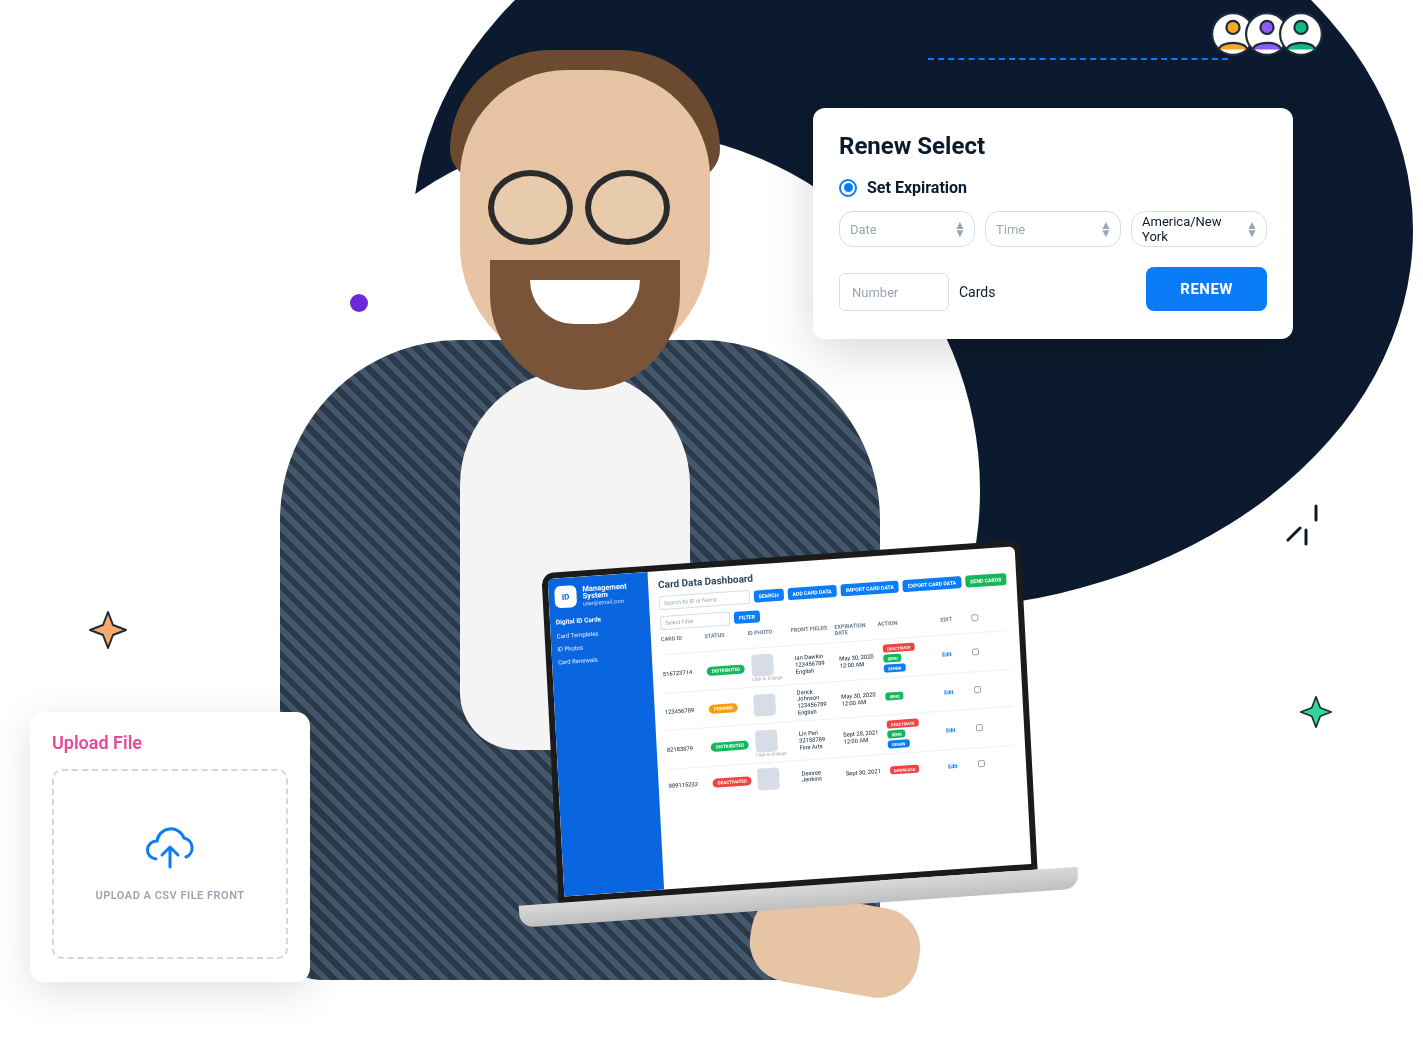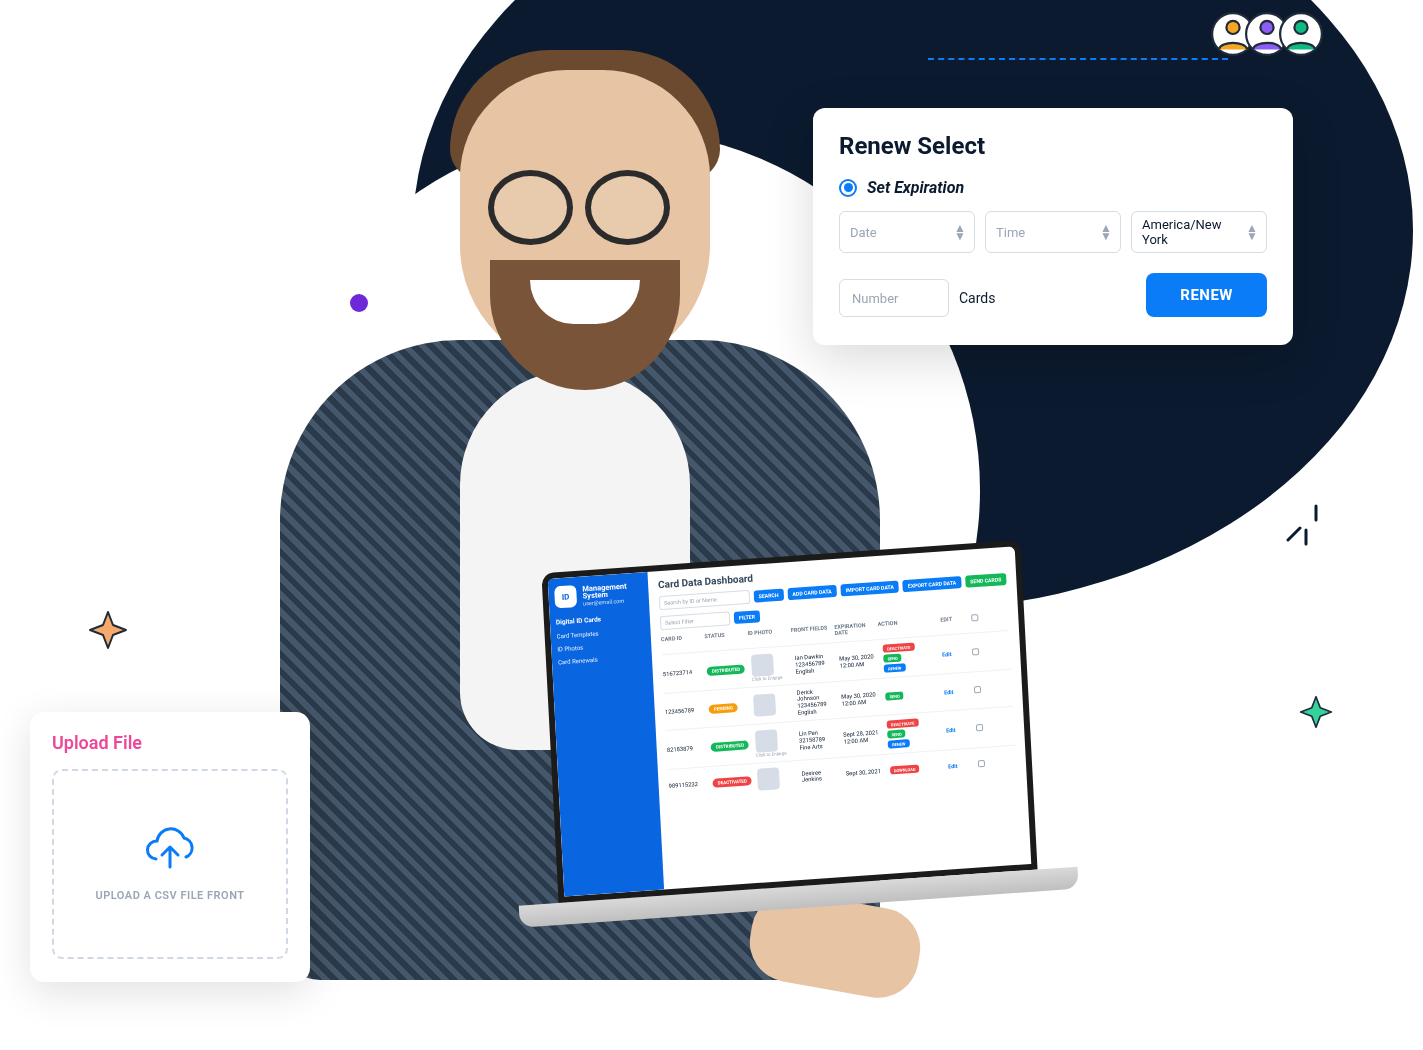--- a/index.html
+++ b/index.html
@@ -61,28 +61,28 @@
   .upload-drop span { font-size: 11px; letter-spacing: .5px; color:#9aa6b5; font-weight:600; }
 
   
   .renew-card {
     position: absolute; right: 130px; top: 108px;
     width: 480px; background: #fff; border-radius: 12px;
     box-shadow: 0 14px 50px rgba(0,0,0,.15);
     padding: 24px 26px 28px; z-index: 6;
   }
   .renew-card h2 { font-size: 24px; font-weight: 700; color:#0b1a2e; margin-bottom:18px; }
-  .radio-row { display:flex; align-items:center; gap:10px; margin-bottom:14px;font-style:italic; }
+  .radio-row { display:flex; align-items:center; gap:10px; margin-bottom:14px; }
   .radio { width:18px; height:18px; border-radius:50%; border:2px solid #0a7cf7; display:flex; align-items:center; justify-content:center;}
   .radio.on::after { content:""; width:9px; height:9px; background:#0a7cf7; border-radius:50%; }
   .radio.off { border-color:#aeb8c4; }
   .radio-label { font-size:16px; font-weight:700; color:#0b1a2e; }
   .field-row { display:flex; gap:10px; margin-bottom:20px; }
   .field {
-    flex:1; height:42px; border:1px solid #d6dde6; border-radius:6px;
+    flex:1; height:36px; border:1px solid #d6dde6; border-radius:14px;
     display:flex; align-items:center; justify-content:space-between; padding:0 10px;
     color:#9aa6b5; font-size:13px; background:#fff;
   }
   .field .chev { font-size:12px; color:#9aa6b5; letter-spacing:-2px; line-height:8px; }
   .renew-bottom { display:flex; align-items:flex-end; gap:31px; }
   .num-days { display:flex; align-items:center; gap:10px; }
   .num-input { width:110px; height:38px; border:1px solid #d6dde6; border-radius:6px; display:flex; align-items:center; padding:0 12px; color:#9aa6b5; font-size:13px;}
   .days-label { font-size:14px; color:#0b1a2e; }
   .renew-btn {
     margin-left:auto; background:#0a7cf7; color:#fff; border:none; border-radius:8px;

